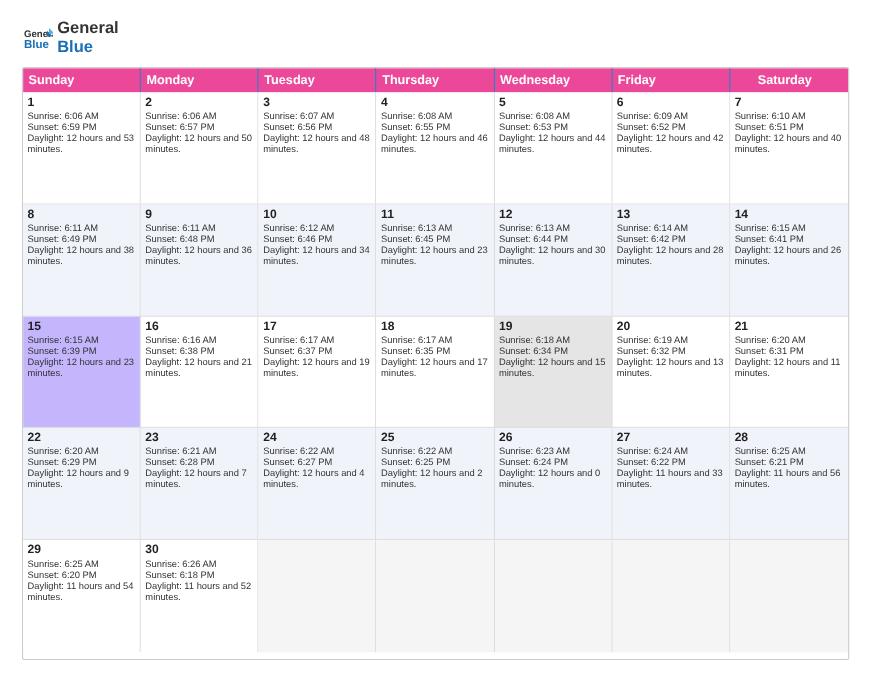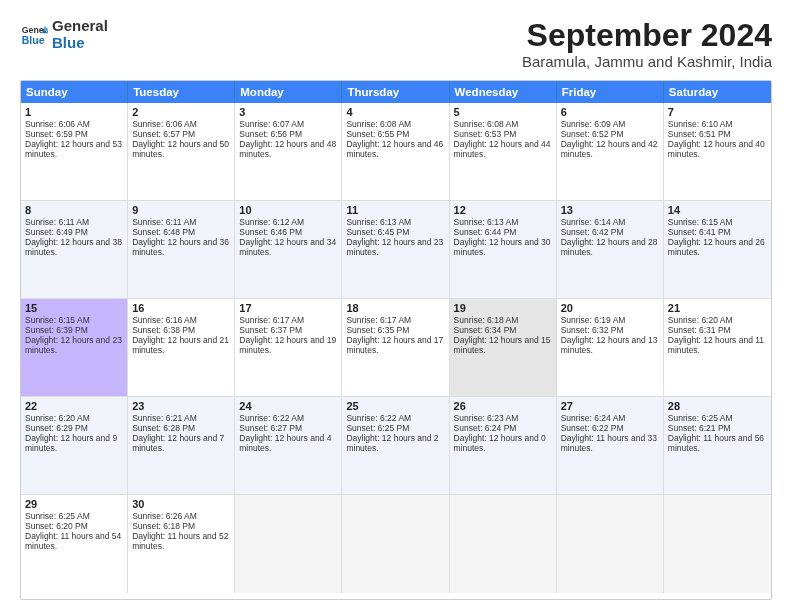--- a/index.html
+++ b/index.html
@@ -53,31 +53,31 @@
     }
     .calendar {
       flex: 1;
       border: 1px solid #ccc;
       border-radius: 2px;
       overflow: hidden;
     }
     .cal-header {
       display: grid;
       grid-template-columns: repeat(7, 1fr);
-      background: #3b82f6;
+      background: #ec4899;
     }
     .cal-header-cell {
       color: #fff;
       font-size: 11.5px;
       font-weight: bold;
       padding: 5px 5px;
       text-align: left;
       border-right: 1px solid #2a7fc5;
     }
-    .cal-header-cell:last-child { border-right: none; }
+    .cal-header-cell:last-child { border-right: none; margin-left: 20px; }
     .cal-body {
       display: grid;
       grid-template-columns: repeat(7, 1fr);
       grid-template-rows: repeat(5, 1fr);
       height: calc(100% - 28px);
     }
     .cal-cell {
       border-right: 1px solid #ddd;
       border-bottom: 1px solid #ddd;
       padding: 3px 4px 2px 4px;
@@ -111,31 +111,27 @@
         <polygon points="26,8 32,14 26,14" fill="#1a6fb5"></polygon>
         <polygon points="28,5 34,11 28,11" fill="#5aacde"></polygon>
       </svg>
       <div>
         <div class="logo-text">
           <div>General</div>
           <div style="color:#1a6fb5;">Blue</div>
         </div>
       </div>
     </div>
-    <div class="title-block">
-      <div class="month-title">September 2024</div>
-      <div class="location">Baramula, Jammu and Kashmir, India</div>
-    </div>
   </div>
 
   <div class="calendar">
     <div class="cal-header">
       <div class="cal-header-cell">Sunday</div>
+      <div class="cal-header-cell">Monday</div>
       <div class="cal-header-cell">Tuesday</div>
-      <div class="cal-header-cell">Monday</div>
       <div class="cal-header-cell">Thursday</div>
       <div class="cal-header-cell">Wednesday</div>
       <div class="cal-header-cell">Friday</div>
       <div class="cal-header-cell">Saturday</div>
     </div>
     <div class="cal-body" id="cal-body">
     <div class="cal-cell" style="background: rgb(255, 255, 255);"><span class="day-num">1</span><span>Sunrise: 6:06 AM</span><br><span>Sunset: 6:59 PM</span><br><span>Daylight: 12 hours and 53 minutes.</span></div>
         <div class="cal-cell" style="background: rgb(255, 255, 255);"><span class="day-num">2</span><span>Sunrise: 6:06 AM</span><br><span>Sunset: 6:57 PM</span><br><span>Daylight: 12 hours and 50 minutes.</span></div>
         <div class="cal-cell" style="background: rgb(255, 255, 255);"><span class="day-num">3</span><span>Sunrise: 6:07 AM</span><br><span>Sunset: 6:56 PM</span><br><span>Daylight: 12 hours and 48 minutes.</span></div>
         <div class="cal-cell" style="background: rgb(255, 255, 255);"><span class="day-num">4</span><span>Sunrise: 6:08 AM</span><br><span>Sunset: 6:55 PM</span><br><span>Daylight: 12 hours and 46 minutes.</span></div>

